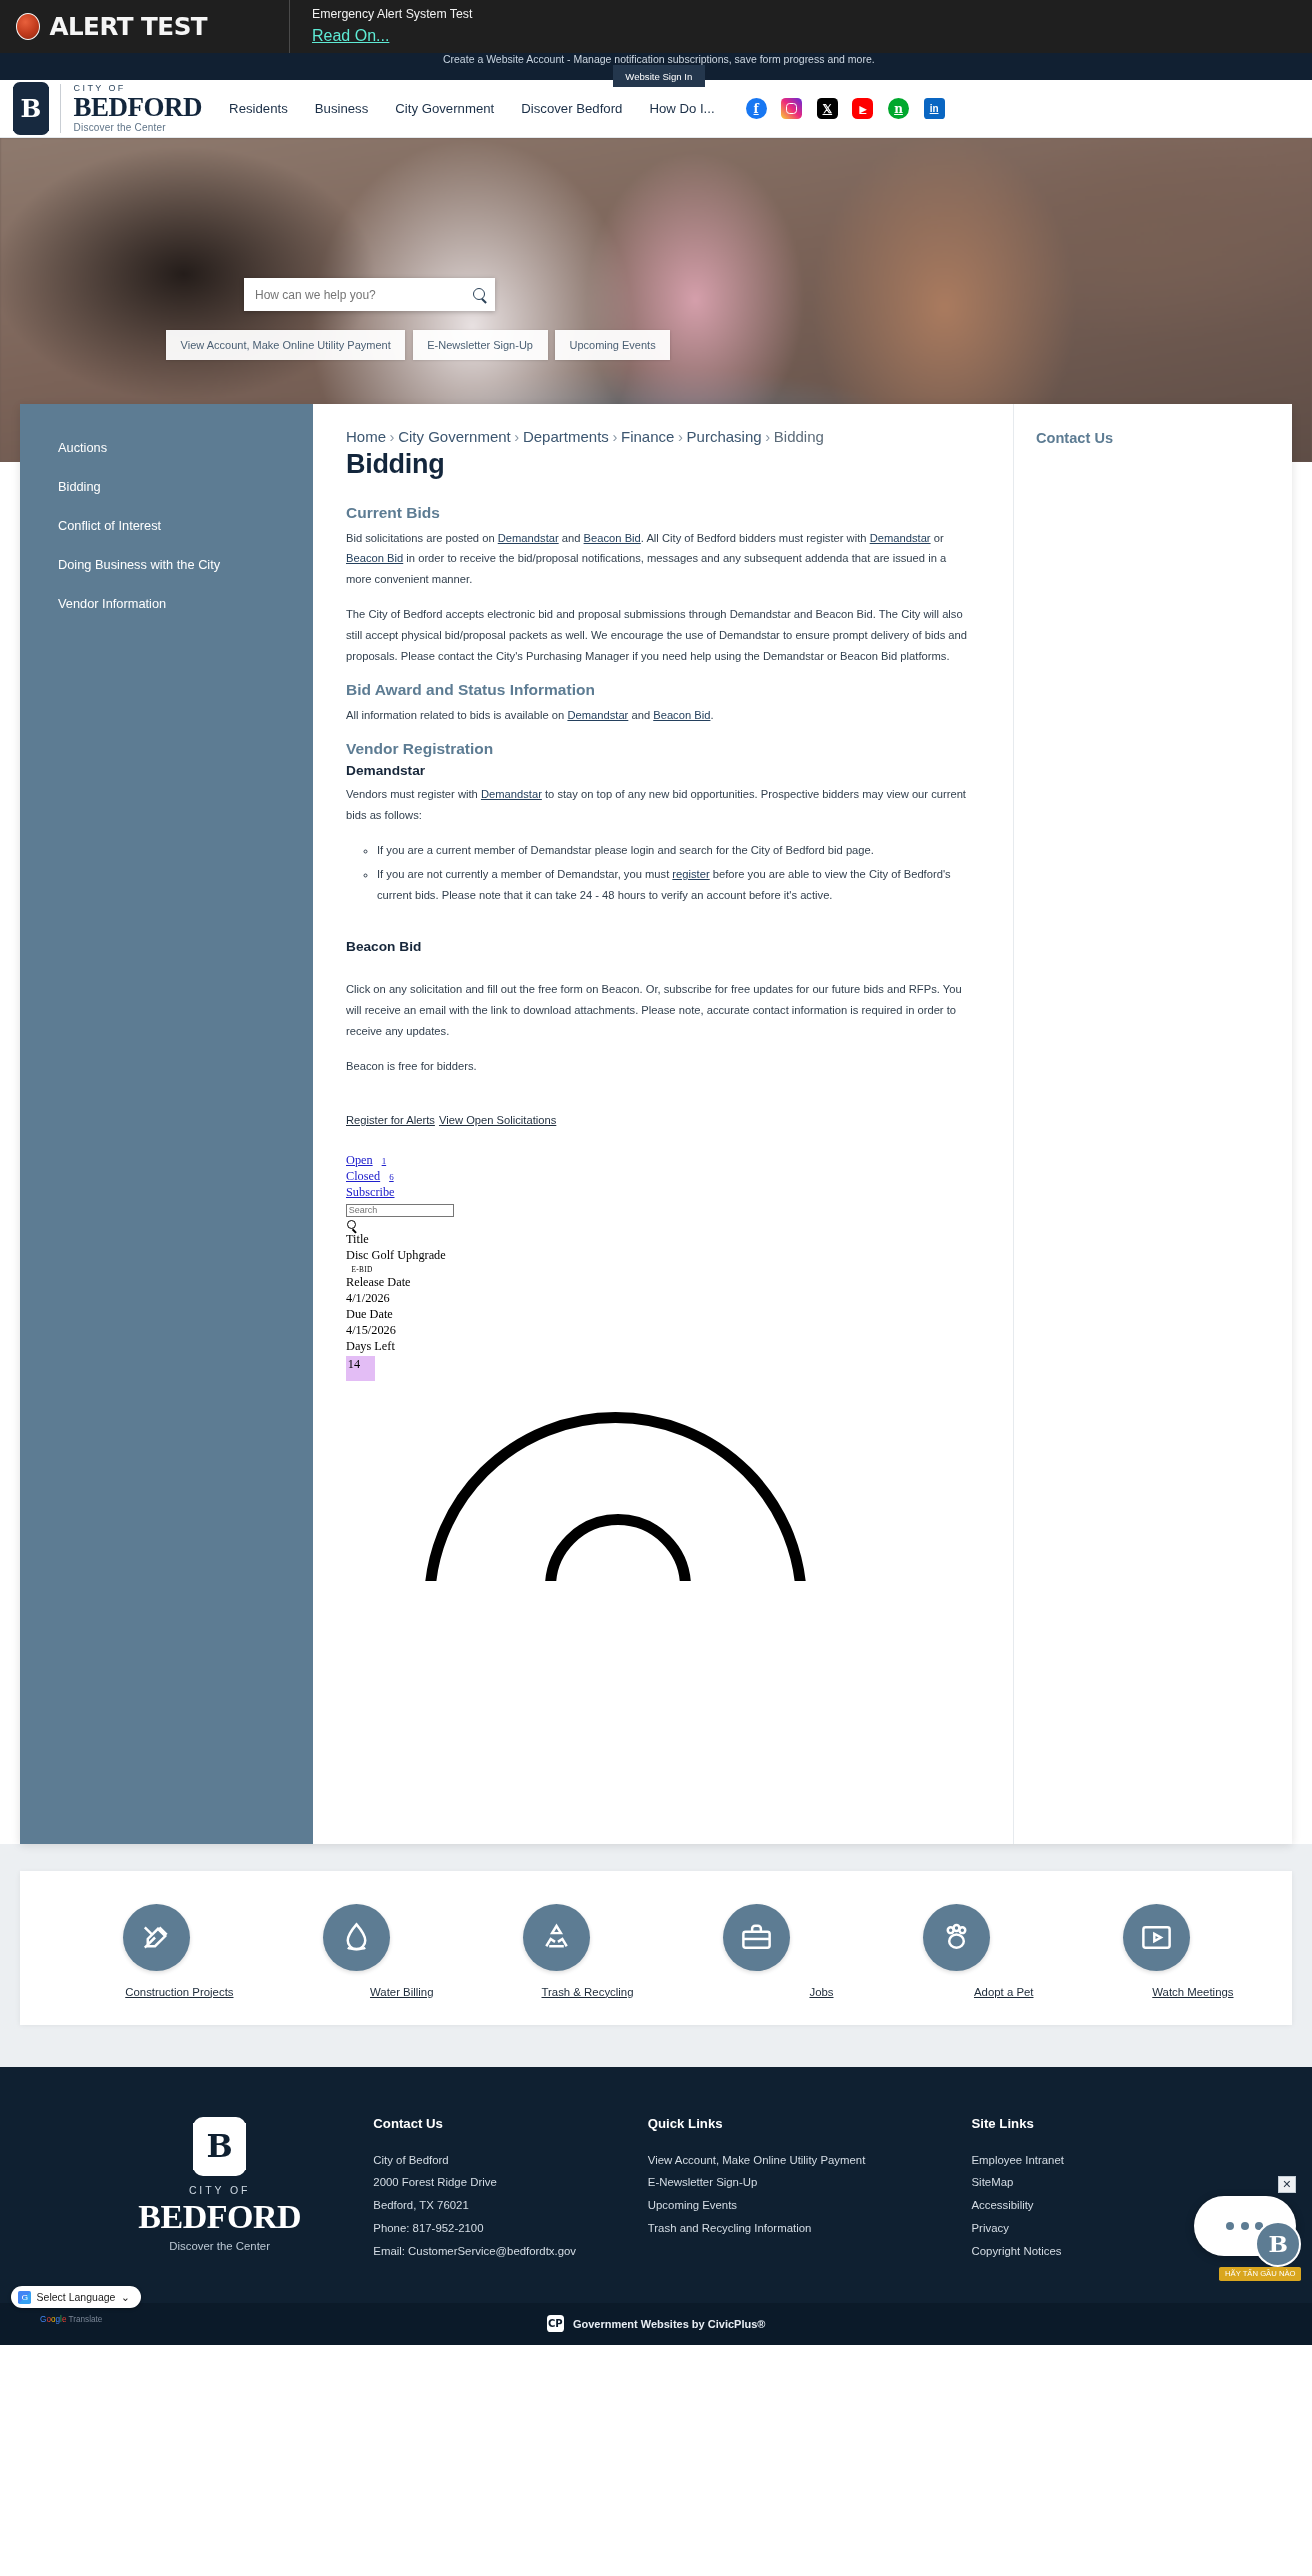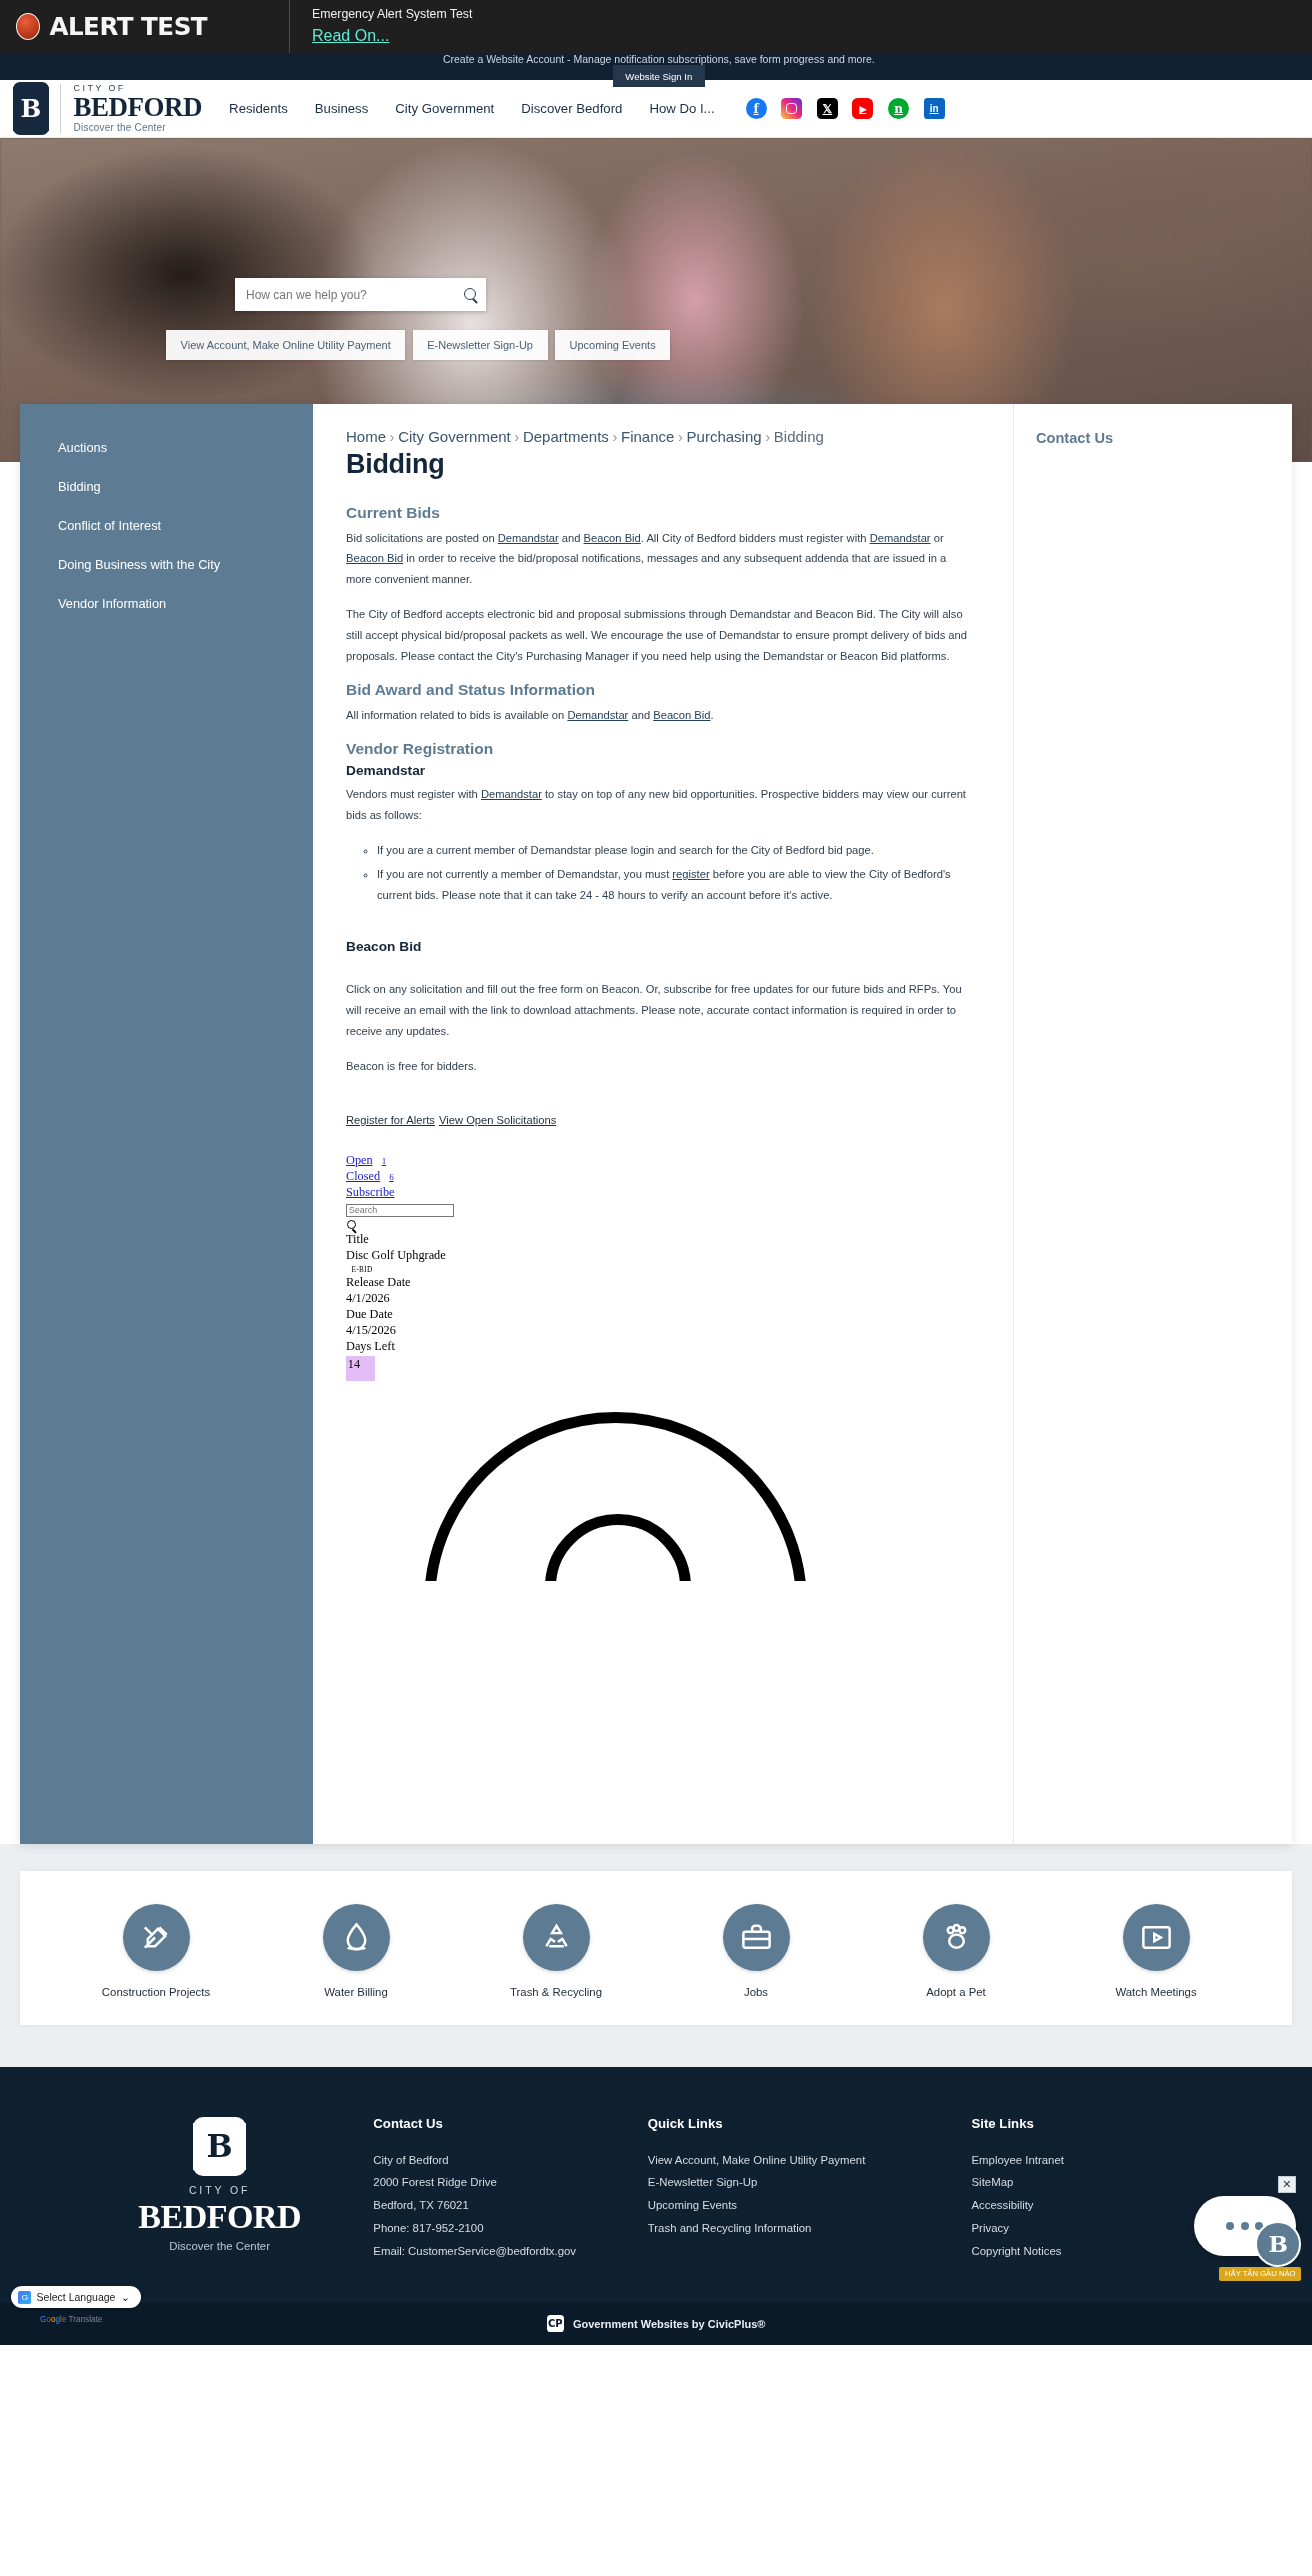--- a/index.html
+++ b/index.html
@@ -140,21 +140,21 @@
       radial-gradient(ellipse 273px 182px at 14% 42%, rgba(28,22,20,.92), rgba(28,22,20,0) 70%),
       radial-gradient(ellipse 237px 273px at 36% 58%, rgba(238,232,233,.95), rgba(238,232,233,0) 68%),
       radial-gradient(ellipse 155px 210px at 53% 50%, rgba(229,170,186,.85), rgba(229,170,186,0) 70%),
       radial-gradient(ellipse 182px 237px at 72% 52%, rgba(176,126,96,.9), rgba(176,126,96,0) 72%),
       radial-gradient(ellipse 255px 137px at 88% 30%, rgba(120,96,84,.85), rgba(120,96,84,0) 75%),
       radial-gradient(ellipse 383px 109px at 50% 96%, rgba(90,150,190,.55), rgba(90,150,190,0) 75%),
       linear-gradient(170deg, #8e7a6e 0%, #7b6358 45%, #5e4d46 100%);
     filter: blur(0.9px);
   }
   .hero-search {
-    position: absolute; left: 235px; top: 140px;
+    position: absolute; left: 244px; top: 140px;
     width: 251px; height: 33px;
     background: #ffffff;
     display: flex; align-items: center;
     box-shadow: 0 0.9px 4.6px rgba(0,0,0,.25);
   }
   .hero-search input {
     border: none; outline: none; flex: 1;
     font-size: 12px; padding: 0 11px;
     font-family: "Liberation Sans", sans-serif;
     color: #2a3b4c; background: transparent;
@@ -309,21 +309,21 @@
 
   
   .qstrip-outer { background: #eceff2; padding: 27px 0 42px; }
   .qstrip {
     width: 1272px; margin: 0 auto;
     background: #ffffff;
     display: flex; justify-content: space-around;
     padding: 33px 36px 27px;
     box-shadow: 0 0.9px 5.5px rgba(0,0,0,.07);
   }
-  .qitem { text-align: center; width: 155px; }
+  .qitem { text-align: right; width: 155px; text-decoration: underline; }
   .qcircle {
     width: 67px; height: 67px; border-radius: 50%;
     background: #5d7c93; margin: 0 auto 14.6px;
     display: flex; align-items: center; justify-content: center;
     box-shadow: 0 1.8px 4.6px rgba(0,0,0,.14);
   }
   .qcircle svg { width: 35px; height: 35px; fill: none; stroke: #ffffff; stroke-width: 1.7; }
   .qlabel { font-size: 11.4px; color: #22303f; }
 
   

